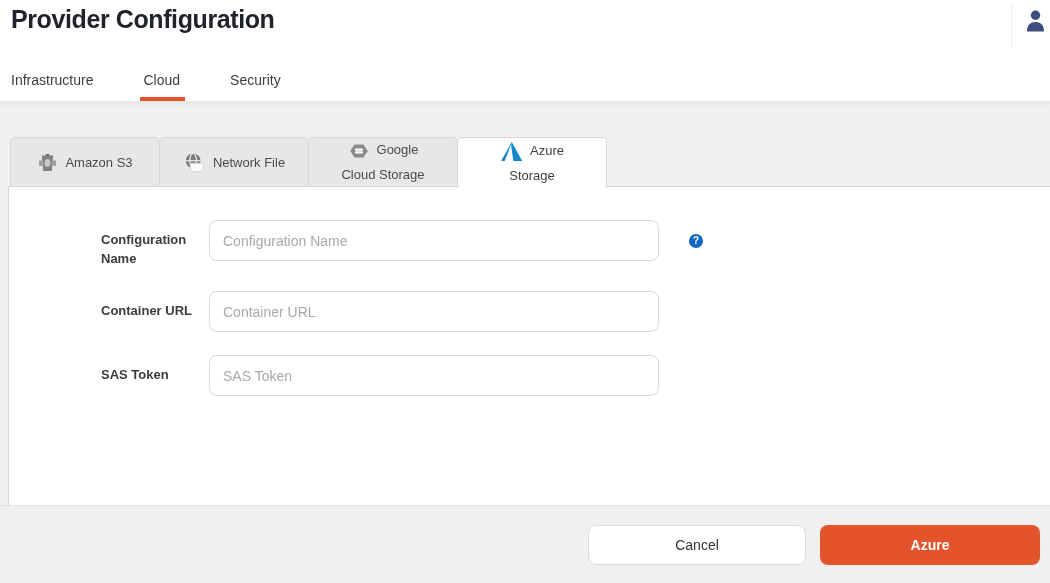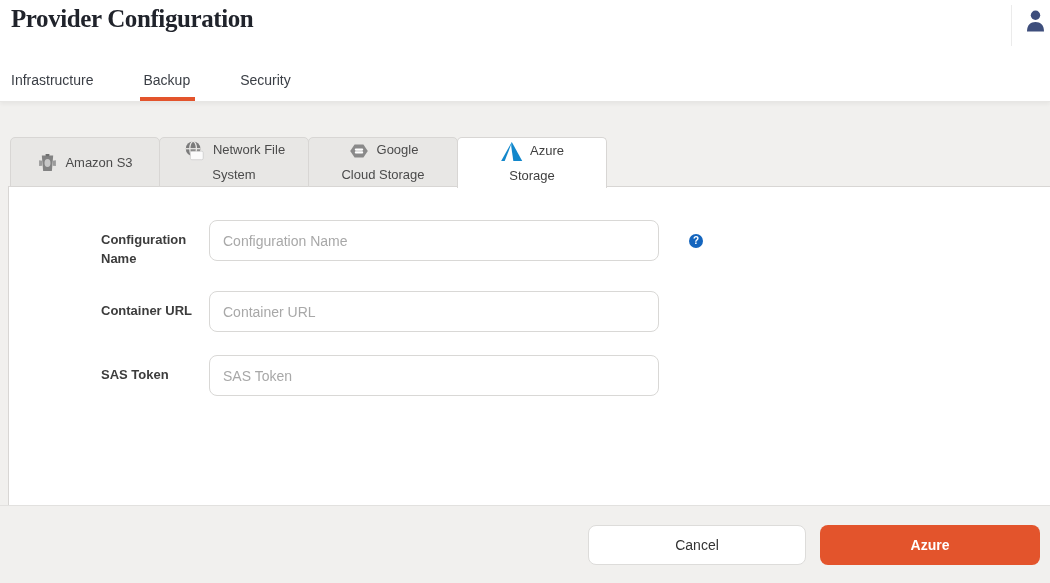--- a/index.html
+++ b/index.html
@@ -16,21 +16,20 @@
     position:absolute; top:0; left:0; width:1050px; height:102px;
     background:#ffffff;
     border-bottom:1px solid #e7e6e4;
     box-shadow:0 2px 4px rgba(0,0,0,0.05);
     z-index:5;
   }
   .page-title {
     position:absolute; left:11px; top:5px;
     font-size:25px; font-weight:700; letter-spacing:-0.4px;
     color:#20232b;
-    font-family:Liberation Serif, serif;
   }
   .nav { position:absolute; left:11px; top:72px; display:flex; gap:50px; }
   .nav-item {
     position:relative; font-size:14px; color:#3a3e45;
     padding-bottom:9px; cursor:pointer; line-height:16px;
   }
   .nav-underline {
     position:absolute; left:-3px; right:-5px; bottom:-4px; height:4px;
     background:#e3542c;
   }
@@ -106,21 +105,21 @@
 <body>
 
 <div class="header">
   <div class="page-title">Provider Configuration</div>
 
   <div class="nav">
     <div class="nav-item">
       <span>Infrastructure</span>
     </div>
     <div class="nav-item">
-      <span>Backup</span>
+      <span>Cloud</span>
       <span class="nav-underline"></span>
     </div>
     <div class="nav-item">
       <span>Security</span>
     </div>
   </div>
 
   <div class="header-divider"></div>
   <div class="user-icon">
     <svg width="19" height="22" viewBox="0 0 19 22">
@@ -150,21 +149,20 @@
   <div class="ptab">
     <div>
       <span class="ptab-icon">
         <svg width="23" height="22" viewBox="0 0 24 24">
           <circle cx="10.5" cy="9.5" r="8" fill="#7b7b7b"></circle>
           <path d="M2.5 9.5 H18.5" stroke="#e8e7e5" stroke-width="1.4" fill="none"></path>
           <ellipse cx="10.5" cy="9.5" rx="3.6" ry="8" fill="none" stroke="#e8e7e5" stroke-width="1.4"></ellipse>
           <rect x="7.5" y="12.2" width="14" height="9.3" rx="1.6" fill="#fbfbfb" stroke="#c9c9c9" stroke-width="0.8"></rect>
         </svg>
       </span><span>Network File</span>
-      <span class="ptab-line2">System</span>
     </div>
   </div>
 
   <div class="ptab">
     <div>
       <span class="ptab-icon">
         <svg width="22" height="22" viewBox="0 0 24 24">
           <path d="M7.2 4.8 H16.8 L21.6 12 L16.8 19.2 H7.2 L2.4 12 Z" fill="#8a8a8a"></path>
           <rect x="7.4" y="9.3" width="9.2" height="2.3" rx="1.15" fill="#ffffff"></rect>
           <rect x="7.4" y="12.4" width="9.2" height="2.3" rx="1.15" fill="#ffffff"></rect>

